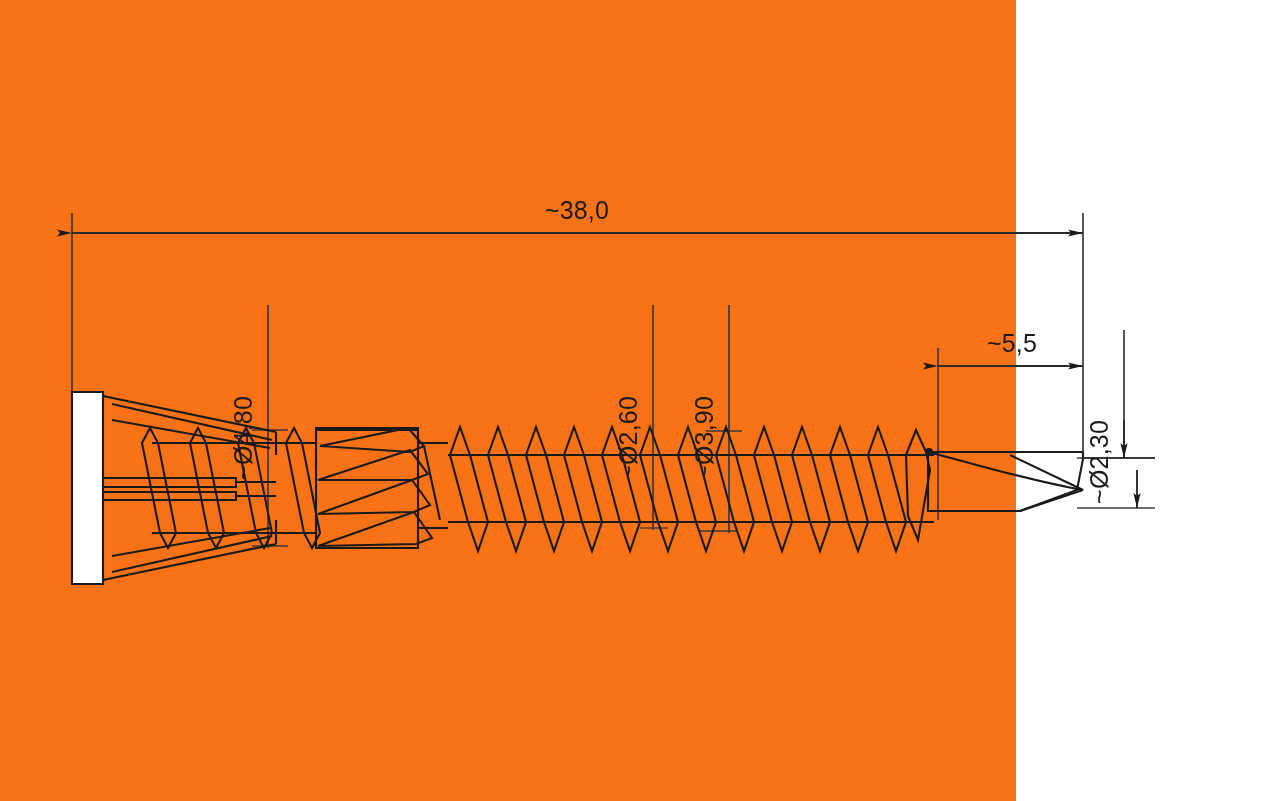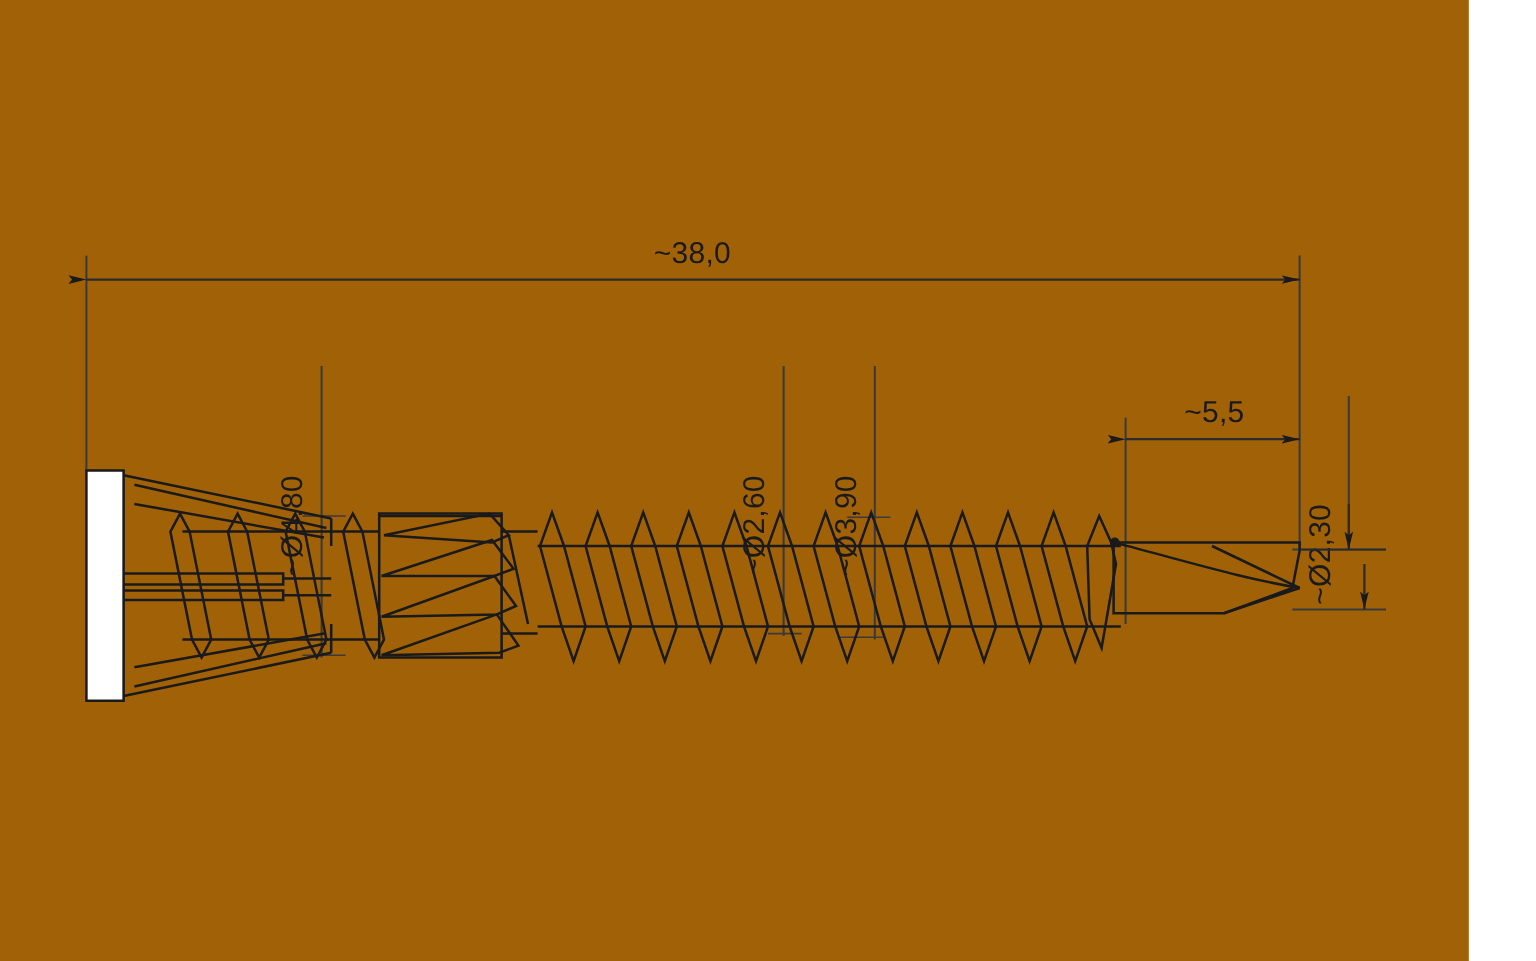--- a/index.html
+++ b/index.html
@@ -12,23 +12,23 @@
     width: 1280px;
     height: 801px;
     font-family: "Liberation Sans", sans-serif;
     overflow: hidden;
     position: relative;
   }
   #drawing-root {
     position: absolute;
     left: 0;
     top: 0;
-    width: 1224px;
+    width: 1016px;
     height: 801px;
-    background: #a16207;
+    background: #f97316;
   }
   svg.dwg {
     display: block;
     width: 1280px;
     height: 801px;
   }
   .ln {
     stroke: #1a1a1a;
     fill: none;
     stroke-width: 2.1;

